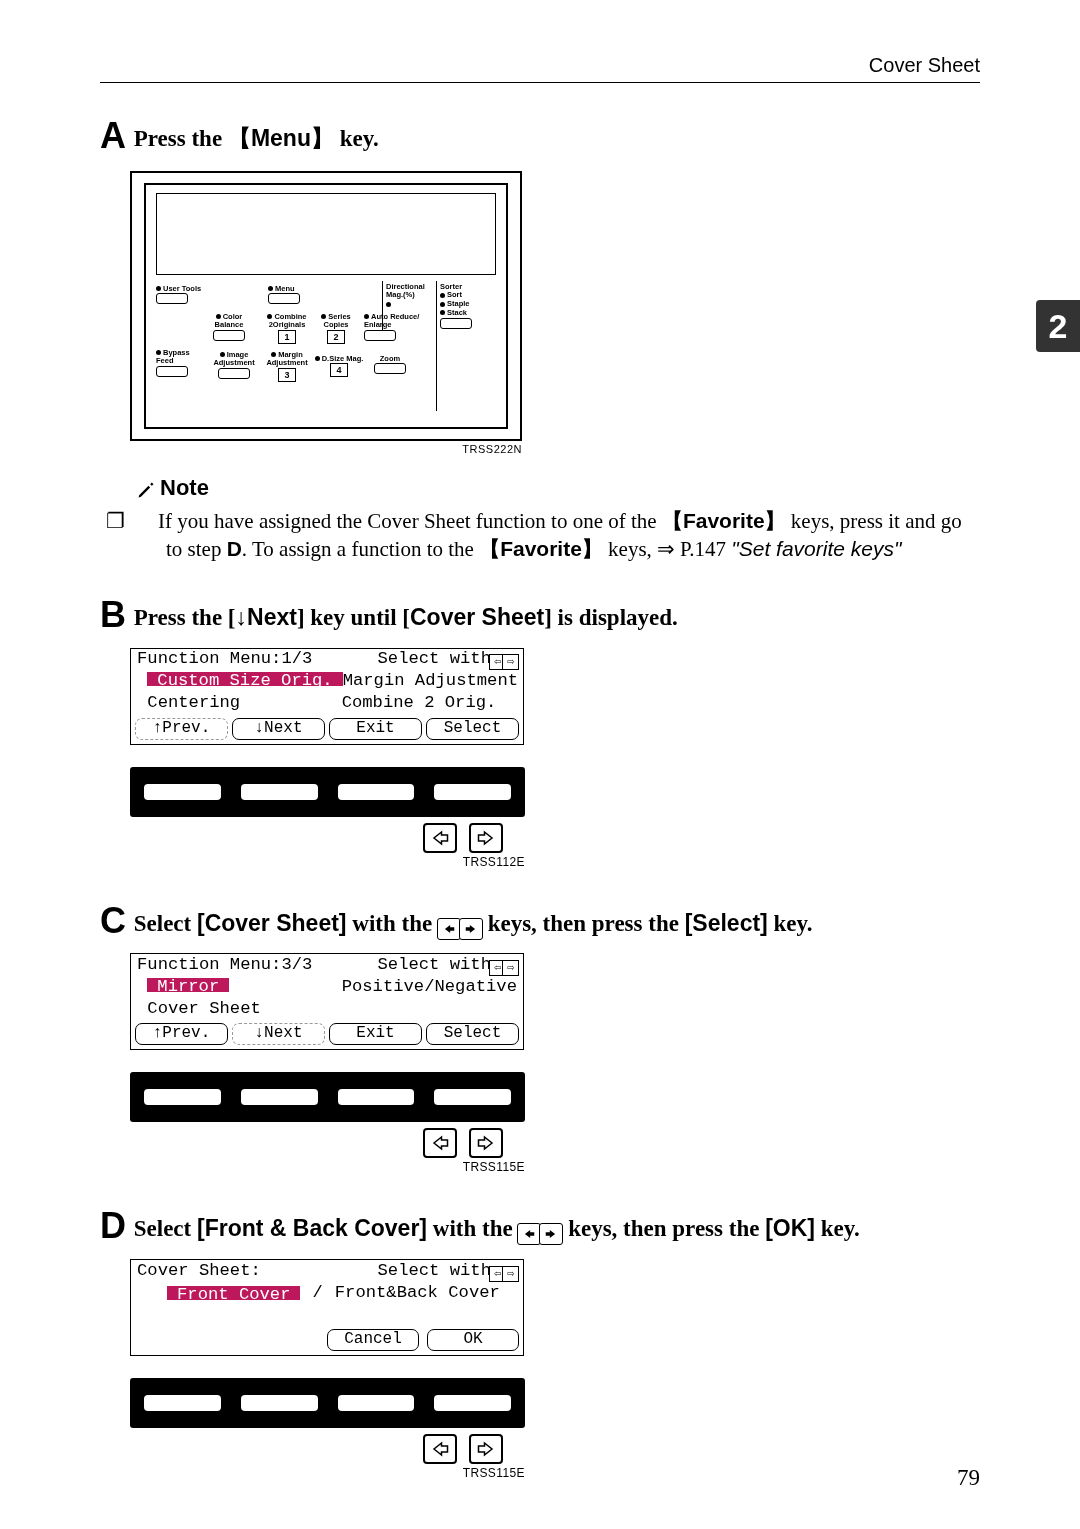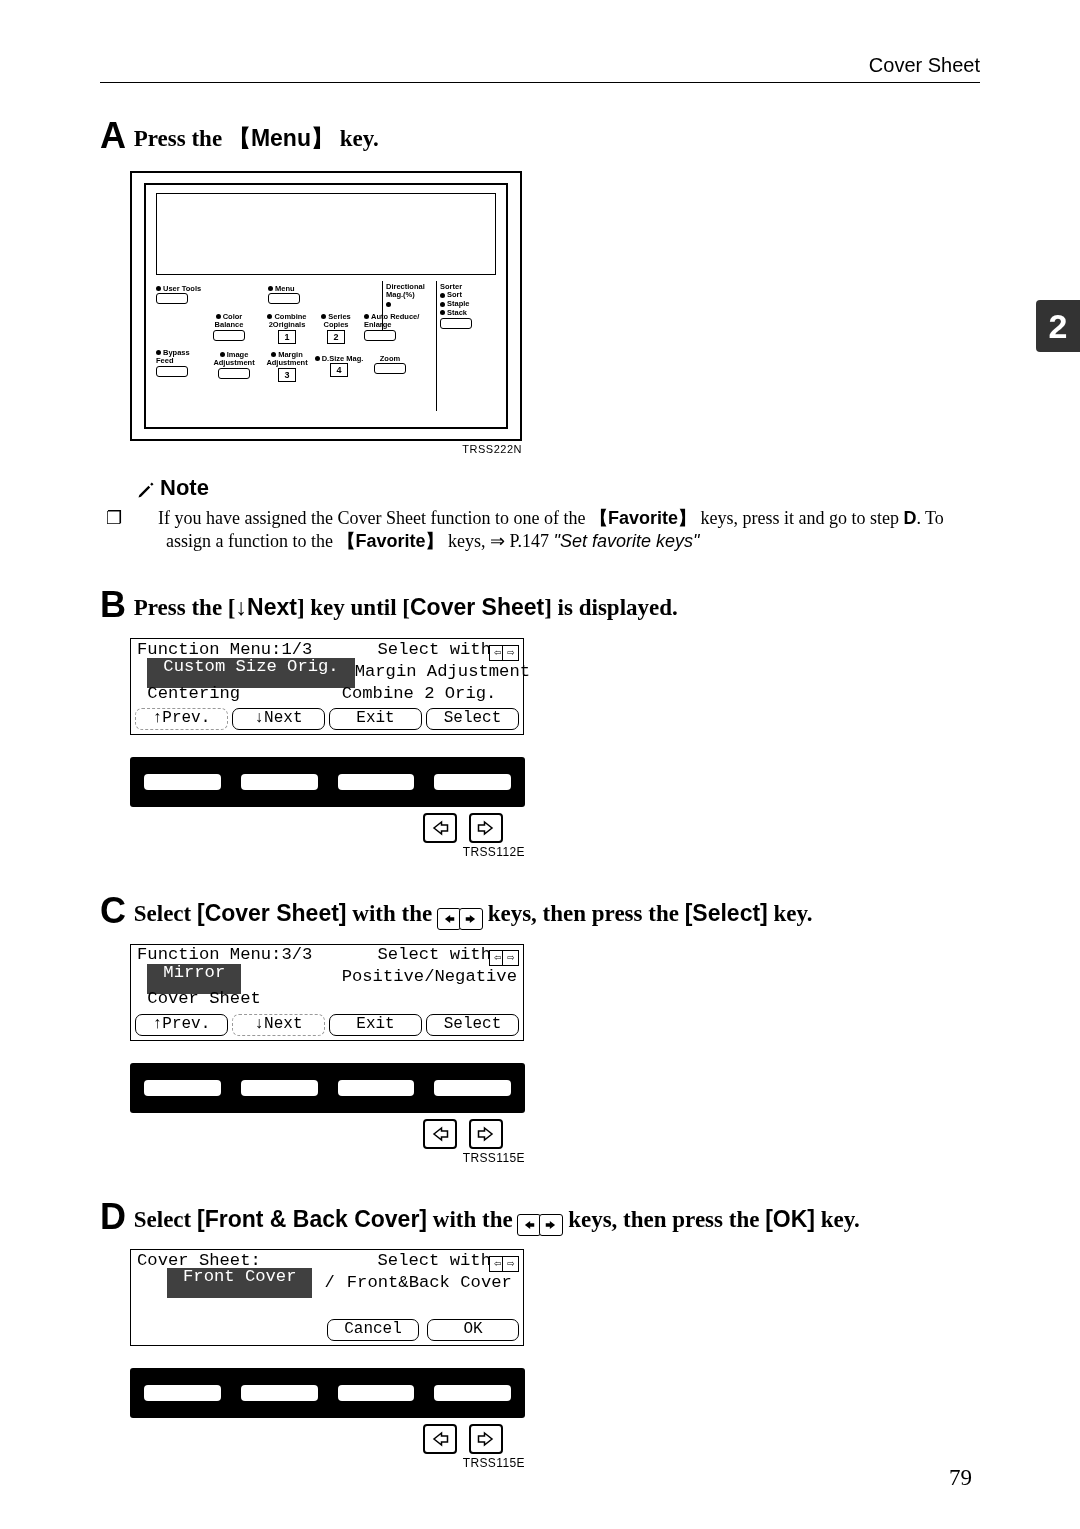--- a/index.html
+++ b/index.html
@@ -171,21 +171,21 @@
   }
   .note-heading .pencil {
     display: inline-block;
     font-size: 22px;
     vertical-align: -2px;
     margin-right: 4px;
   }
   .note-body {
     margin-left: 36px;
     font-family: "Times New Roman", serif;
-    font-size: 18px;
+    font-size: 21px;
     line-height: 1.3;
     padding-left: 30px;
     text-indent: -30px;
     margin-top: 4px;
     margin-bottom: 18px;
   }
   .note-body .bullet {
     font-family: Arial, Helvetica, sans-serif;
     display: inline-block;
     width: 22px;
@@ -212,26 +212,26 @@
   }
   .lcd .row {
     display: flex;
     justify-content: space-between;
     padding: 0 6px;
     height: 22px;
     align-items: center;
     white-space: pre;
   }
   .lcd .hl {
-    background: #404040;
+    background: #be185d;
     color: #fff;
-    padding: 0 16px;
+    padding: 0 10px;
     display: inline-block;
     line-height: 18px;
-    height: 30px;
+    height: 14px;
   }
   .lcd .btnrow {
     display: flex;
     padding: 3px 4px 4px 4px;
     gap: 4px;
   }
   .lcd .soft {
     border: 1.5px solid #000;
     border-radius: 7px;
     flex: 1;
@@ -334,21 +334,21 @@
     display: inline-flex;
     align-items: center; justify-content: center;
     background: #fff;
     margin: 0 -1px;
   }
   .lr-icons .ab.dark svg { fill: #000; }
   .lr-icons svg { width: 14px; height: 12px; }
 
   .page-num {
     position: absolute;
-    right: 108px;
+    right: 100px;
     bottom: 38px;
     font-family: "Times New Roman", serif;
     font-size: 23px;
     margin-top: 36px;
   }
 
   .section {
     margin-top: 28px;
   }
 </style>

